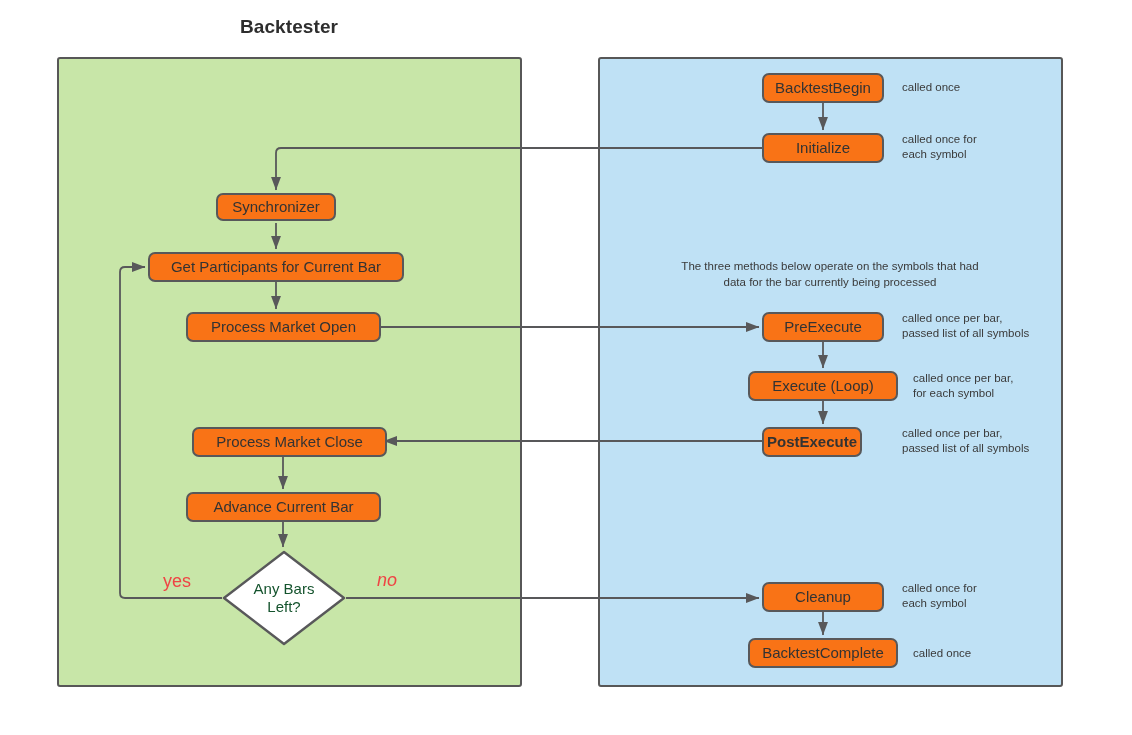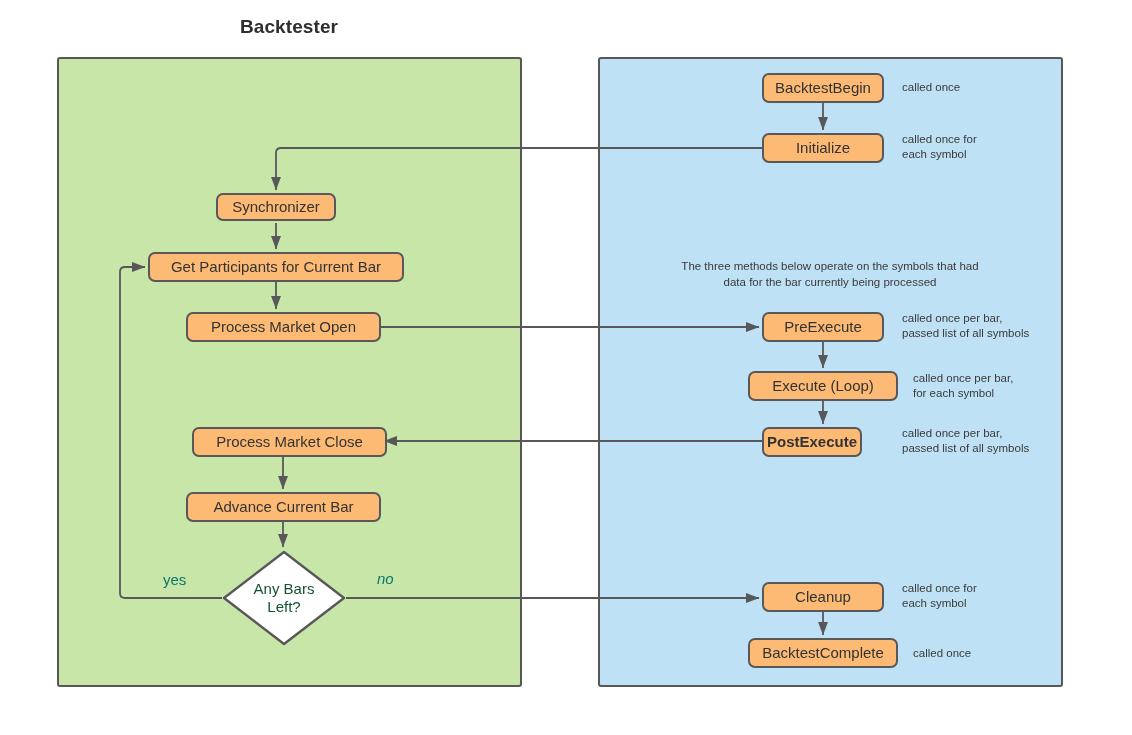--- a/index.html
+++ b/index.html
@@ -51,21 +51,21 @@
     background: #c8e6a8;
   }
   #panel-userstrategybase {
     left: 598px; top: 57px; width: 465px; height: 630px;
     background: #bfe1f5;
   }
 
   .node {
     position: absolute;
     box-sizing: border-box;
-    background: #fdba74;
+    background: #f97316;
     border: 2px solid #58585a;
     border-radius: 7px;
     color: #333333;
     font-size: 15px;
     line-height: 1.15;
     display: flex;
     align-items: center;
     justify-content: center;
     text-align: center;
     white-space: nowrap;
@@ -139,22 +139,22 @@
     text-align: center;
     font-size: 11.5px;
     line-height: 1.4;
     color: #3a3a3a;
     white-space: pre-line;
     z-index: 3;
   }
 
   .edge-label {
     position: absolute;
-    font-size: 15px;
-    color: #0f766e;
+    font-size: 18px;
+    color: #ef4444;
     z-index: 4;
     white-space: nowrap;
   }
   #label-yes { left: 163px; top: 571px; }
   #label-no  { left: 377px; top: 570px; font-style: italic; }
 </style>
 </head>
 <body>
 
 <div id="diagram-root">

